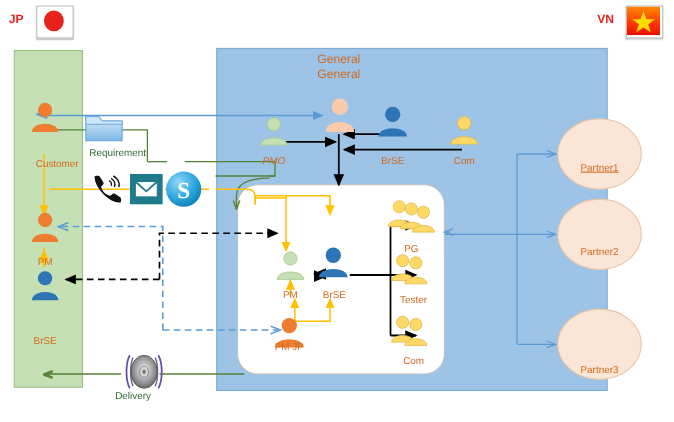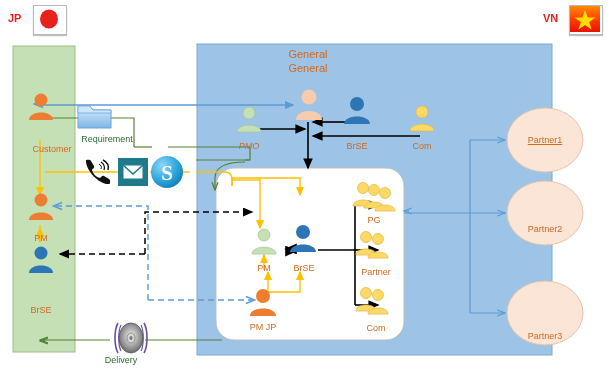--- a/index.html
+++ b/index.html
@@ -238,45 +238,45 @@
   <svg class="abs" style="left:288px;top:224px;" width="30" height="30">
     <circle cx="15" cy="8" r="7" fill="#2E75B6"></circle>
     <path d="M2,28 C2,18 28,18 28,28 Z" fill="#2E75B6"></path>
   </svg>
   <div class="lbl" style="left:283px;top:263px;width:42px;">BrSE</div>
 
   <svg class="abs" style="left:248px;top:288px;" width="30" height="30">
     <circle cx="15" cy="8" r="7" fill="#ED7D31"></circle>
     <path d="M2,28 C2,18 28,18 28,28 Z" fill="#ED7D31"></path>
   </svg>
-  <div class="lbl" style="left:240px;top:322px;width:46px;">PM JP</div>
+  <div class="lbl" style="left:240px;top:310px;width:46px;">PM JP</div>
 
   <svg class="abs" style="left:352px;top:180px;" width="48" height="36">
     <circle cx="11" cy="8" r="5.5" fill="#FFD966" stroke="#E0BC4E" stroke-width="0.8"></circle>
     <path d="M1,26 C1,18 21,18 21,26 Z" fill="#FFD966" stroke="#E0BC4E" stroke-width="0.8"></path>
     <circle cx="22" cy="10" r="5.5" fill="#FFD966" stroke="#E0BC4E" stroke-width="0.8"></circle>
     <path d="M12,28 C12,20 32,20 32,28 Z" fill="#FFD966" stroke="#E0BC4E" stroke-width="0.8"></path>
     <circle cx="33" cy="13" r="5.5" fill="#FFD966" stroke="#E0BC4E" stroke-width="0.8"></circle>
     <path d="M23,31 C23,23 43,23 43,31 Z" fill="#FFD966" stroke="#E0BC4E" stroke-width="0.8"></path>
   </svg>
-  <div class="lbl" style="left:357px;top:215px;width:34px;">PG</div>
+  <div class="lbl" style="left:357px;top:221px;width:34px;">PG</div>
 
   <svg class="abs" style="left:355px;top:228px;" width="44" height="34">
     <circle cx="11" cy="9" r="5.5" fill="#FFD966" stroke="#E0BC4E" stroke-width="0.8"></circle>
     <path d="M1,27 C1,19 21,19 21,27 Z" fill="#FFD966" stroke="#E0BC4E" stroke-width="0.8"></path>
     <circle cx="23" cy="11" r="5.5" fill="#FFD966" stroke="#E0BC4E" stroke-width="0.8"></circle>
     <path d="M13,30 C13,22 33,22 33,30 Z" fill="#FFD966" stroke="#E0BC4E" stroke-width="0.8"></path>
   </svg>
-  <div class="lbl" style="left:352px;top:267px;width:48px;">Partner</div>
+  <div class="lbl" style="left:352px;top:267px;width:48px;">Tester</div>
 
   <svg class="abs" style="left:355px;top:284px;" width="44" height="34">
     <circle cx="11" cy="9" r="5.5" fill="#FFD966" stroke="#E0BC4E" stroke-width="0.8"></circle>
     <path d="M1,27 C1,19 21,19 21,27 Z" fill="#FFD966" stroke="#E0BC4E" stroke-width="0.8"></path>
     <circle cx="23" cy="11" r="5.5" fill="#FFD966" stroke="#E0BC4E" stroke-width="0.8"></circle>
     <path d="M13,30 C13,22 33,22 33,30 Z" fill="#FFD966" stroke="#E0BC4E" stroke-width="0.8"></path>
   </svg>
   <div class="lbl" style="left:356px;top:323px;width:40px;">Com</div>
 
-  <div class="lbl" style="left:515px;top:135px;width:60px;text-decoration:underline;">Partner1</div>
+  <div class="lbl" style="left:515px;top:147px;width:60px;text-decoration:underline;">Partner1</div>
   <div class="lbl" style="left:515px;top:224px;width:60px;">Partner2</div>
   <div class="lbl" style="left:515px;top:308px;width:60px;margin-top:23px;">Partner3</div>
 
 </div>
 
 </body></html>

